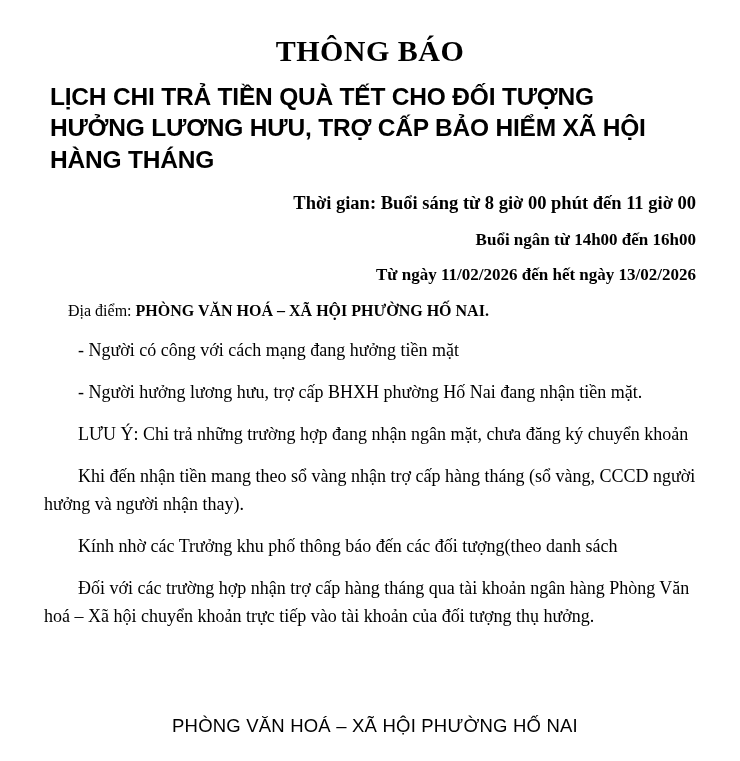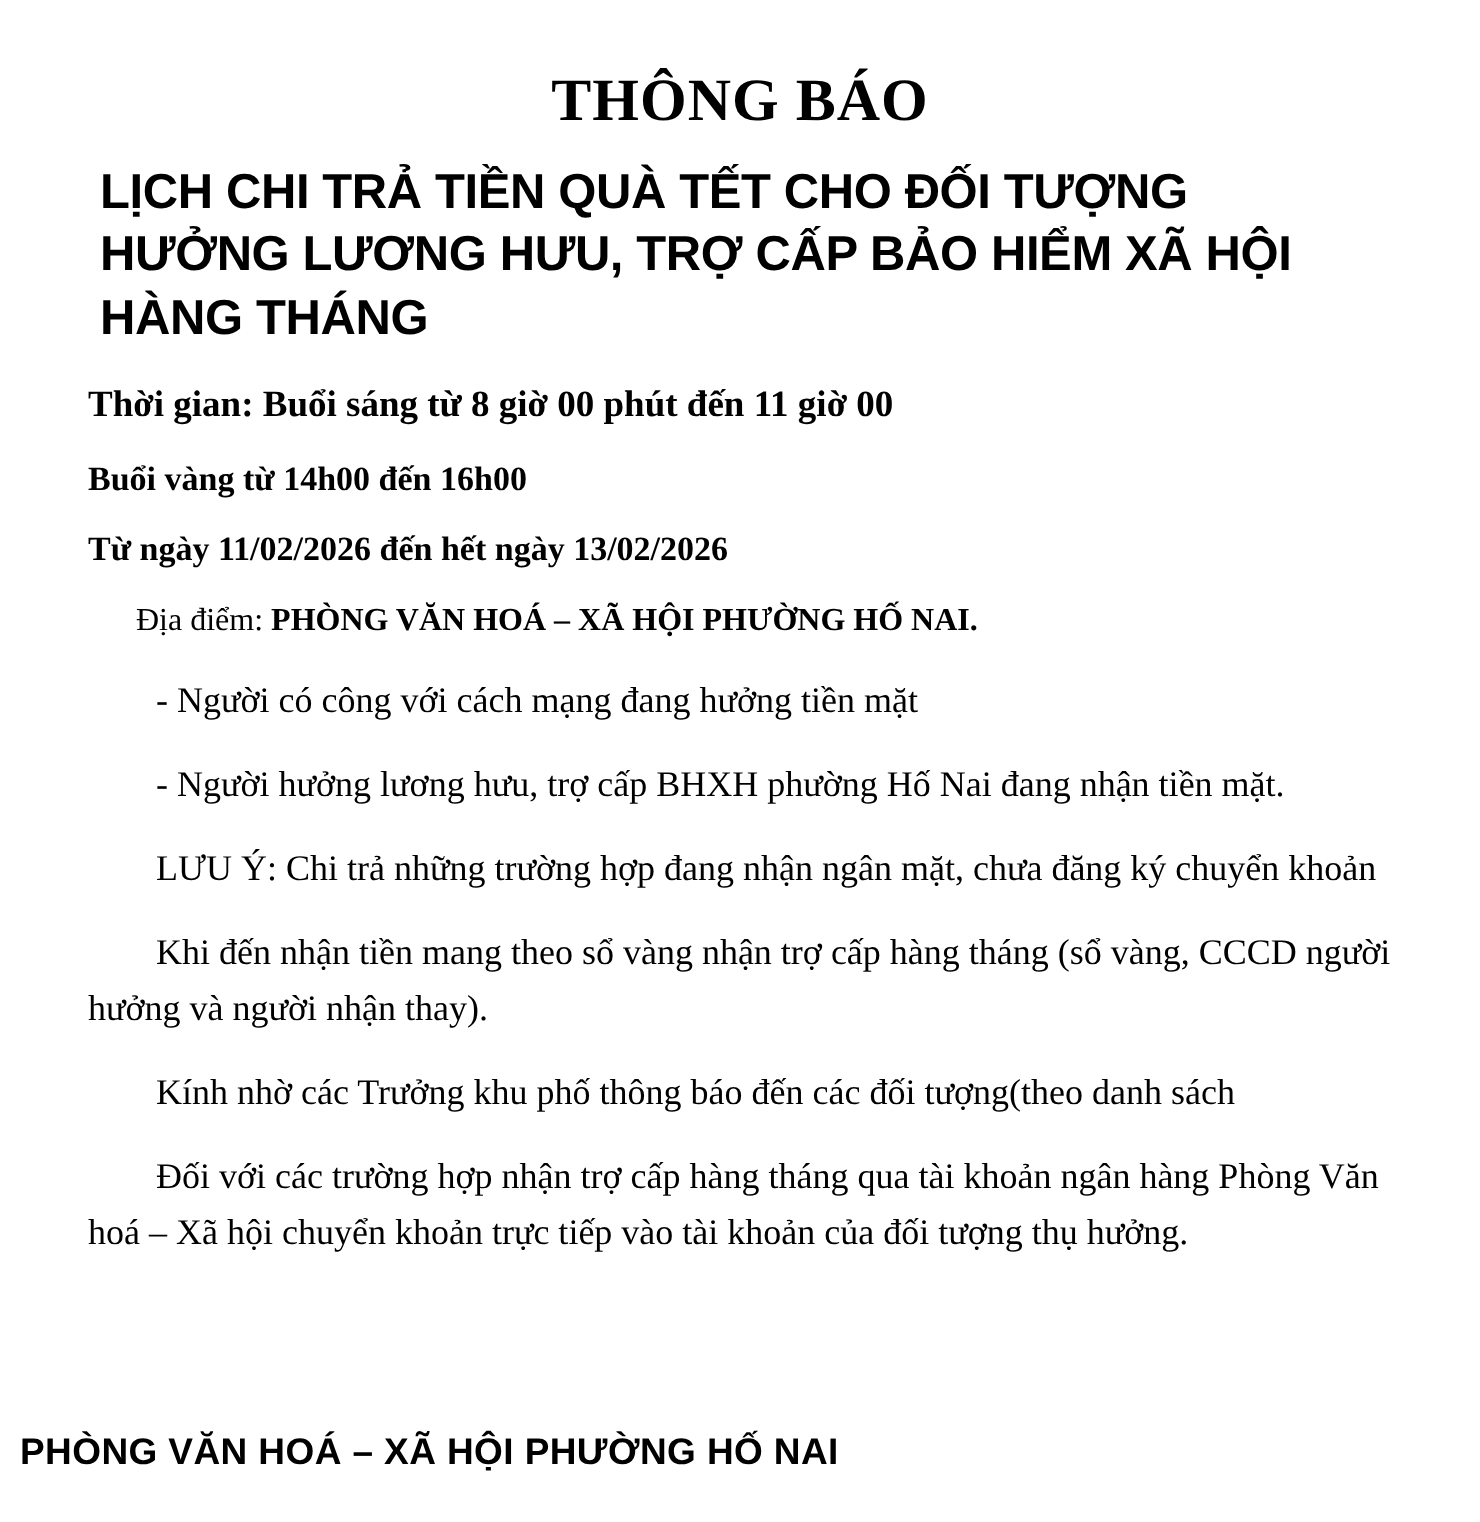--- a/index.html
+++ b/index.html
@@ -33,21 +33,21 @@
   .title-sub {
     text-align: left;
     font-family: "Liberation Sans", sans-serif;
     font-weight: bold;
     font-size: 24.5px;
     line-height: 1.28;
     margin: 0 6px 16px 6px;
     letter-spacing: -0.2px;
   }
   .line-center {
-    text-align: left;
+    text-align: right;
     font-weight: bold;
     font-size: 18.5px;
     line-height: 1.3;
     margin: 0 0 14px 0;
   }
   .line-center.sm {
     font-size: 17px;
     margin-bottom: 13px;
   }
   .para {
@@ -65,41 +65,42 @@
   .para-block {
     font-size: 18px;
     line-height: 1.55;
     margin: 0 0 14px 0;
   }
   .footer {
     position: absolute;
     left: 0;
     right: 0;
     bottom: 22px;
+    text-align: center;
     font-family: "Liberation Sans", sans-serif;
-    font-weight: bold;
+    font-weight: normal;
     font-size: 18.5px;
     letter-spacing: 0.2px;
     margin-left: 10px;
   }
   .indent-sm { text-indent: 24px; }
   .indent-md { text-indent: 34px; }
 </style>
 </head>
 <body>
 
 <div class="page">
 
   <h1 class="title-main">THÔNG BÁO</h1>
 
   <h2 class="title-sub">LỊCH CHI TRẢ TIỀN QUÀ TẾT CHO ĐỐI TƯỢNG HƯỞNG LƯƠNG HƯU, TRỢ CẤP BẢO HIỂM XÃ HỘI HÀNG THÁNG</h2>
 
   <p class="line-center">Thời gian: Buổi sáng từ  8 giờ 00 phút đến 11 giờ 00</p>
 
-  <p class="line-center sm">Buổi vàng từ 14h00 đến 16h00</p>
+  <p class="line-center sm">Buổi ngân từ 14h00 đến 16h00</p>
 
   <p class="line-center sm">Từ ngày 11/02/2026 đến hết ngày 13/02/2026</p>
 
   <p class="para indent-sm">
     <span>Địa điểm:</span>
     <b>PHÒNG VĂN HOÁ – XÃ HỘI PHƯỜNG HỐ NAI.</b>
   </p>
 
 
   <p class="para-block indent-md">- Người có công với cách mạng đang hưởng tiền mặt</p>

